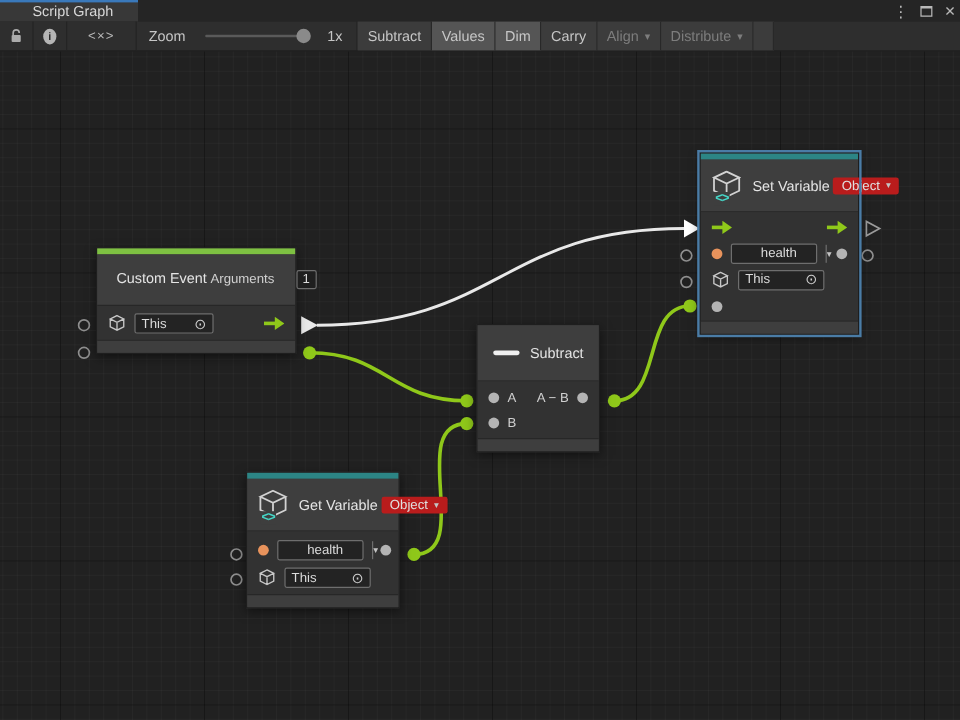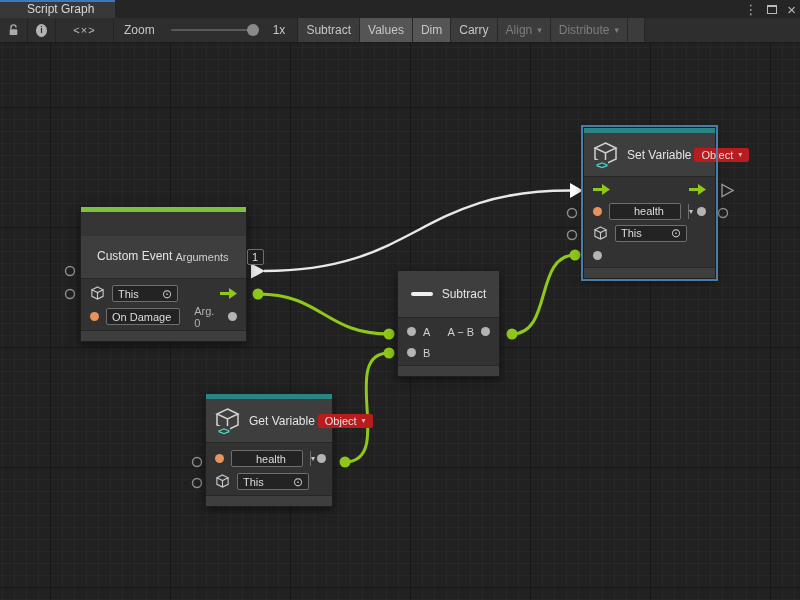--- a/index.html
+++ b/index.html
@@ -168,21 +168,21 @@
       <circle cx="197" cy="419" r="4.5" fill="none" stroke="#8f8f8f" stroke-width="1.4"></circle>
       <circle cx="197" cy="440" r="4.5" fill="none" stroke="#8f8f8f" stroke-width="1.4"></circle>
       <circle cx="572" cy="170" r="4.5" fill="none" stroke="#8f8f8f" stroke-width="1.4"></circle>
       <circle cx="572" cy="192" r="4.5" fill="none" stroke="#8f8f8f" stroke-width="1.4"></circle>
       <circle cx="723" cy="170" r="4.5" fill="none" stroke="#8f8f8f" stroke-width="1.4"></circle>
       <polygon points="722,141.5 722,153.5 733,147.5" fill="none" stroke="#9a9a9a" stroke-width="1.4"></polygon>
     </svg>
 
     <div class="node" style="left:80px; top:163px; width:167px;">
       <div class="strip green"></div>
-      <div class="nhead" style="height:43px;margin-top:24px;">
+      <div class="nhead" style="height:43px;">
         <svg width="28" height="28" viewBox="0 0 28 28">
           <polygon points="12,2 5,15 10,15 8,26 18,10 13,10 17,2" style="fill:var(--bolt-yellow)"></polygon>
           <line x1="11" y1="24" x2="25" y2="10" stroke="#ededed" stroke-width="3.4" stroke-linecap="round"></line>
           <polygon points="8,27 12,25 10,23" fill="#c9c9c9"></polygon>
         </svg>
         <div class="htcol">
           <span class="title">Custom Event</span>
           <span style="display:flex; align-items:center; gap:18px;">
             <span>Arguments</span>
             <span class="numbox">1</span>
@@ -197,29 +197,20 @@
           <span class="field" style="width:66px;">
             <span>This</span>
             <span class="target">⊙</span>
           </span>
           <span class="spacer"></span>
           <svg class="flow-arrow" width="17" height="11" viewBox="0 0 17 11">
             <rect x="0" y="4" width="10" height="3" style="fill:var(--wire-green)"></rect>
             <polygon points="9,0 17,5.5 9,11" style="fill:var(--wire-green)"></polygon>
           </svg>
         </div>
-        <div class="nrow" style="height:23px;">
-          <span class="port orange"></span>
-          <span class="field" style="width:80px;">
-            <span>On Damage</span>
-          </span>
-          <span class="spacer"></span>
-          <span class="arglabel">Arg. 0</span>
-          <span class="port gray"></span>
-        </div>
       </div>
       <div class="nfoot"></div>
     </div>
 
     <div class="node" style="left:397px; top:227px; width:103px;">
       <div class="nhead" style="height:47px; justify-content:center; gap:9px; padding:5px 8px;text-align:center;">
         <span class="minus-bar"></span>
         <span class="title">Subtract</span>
       </div>
       <div class="nbody">

